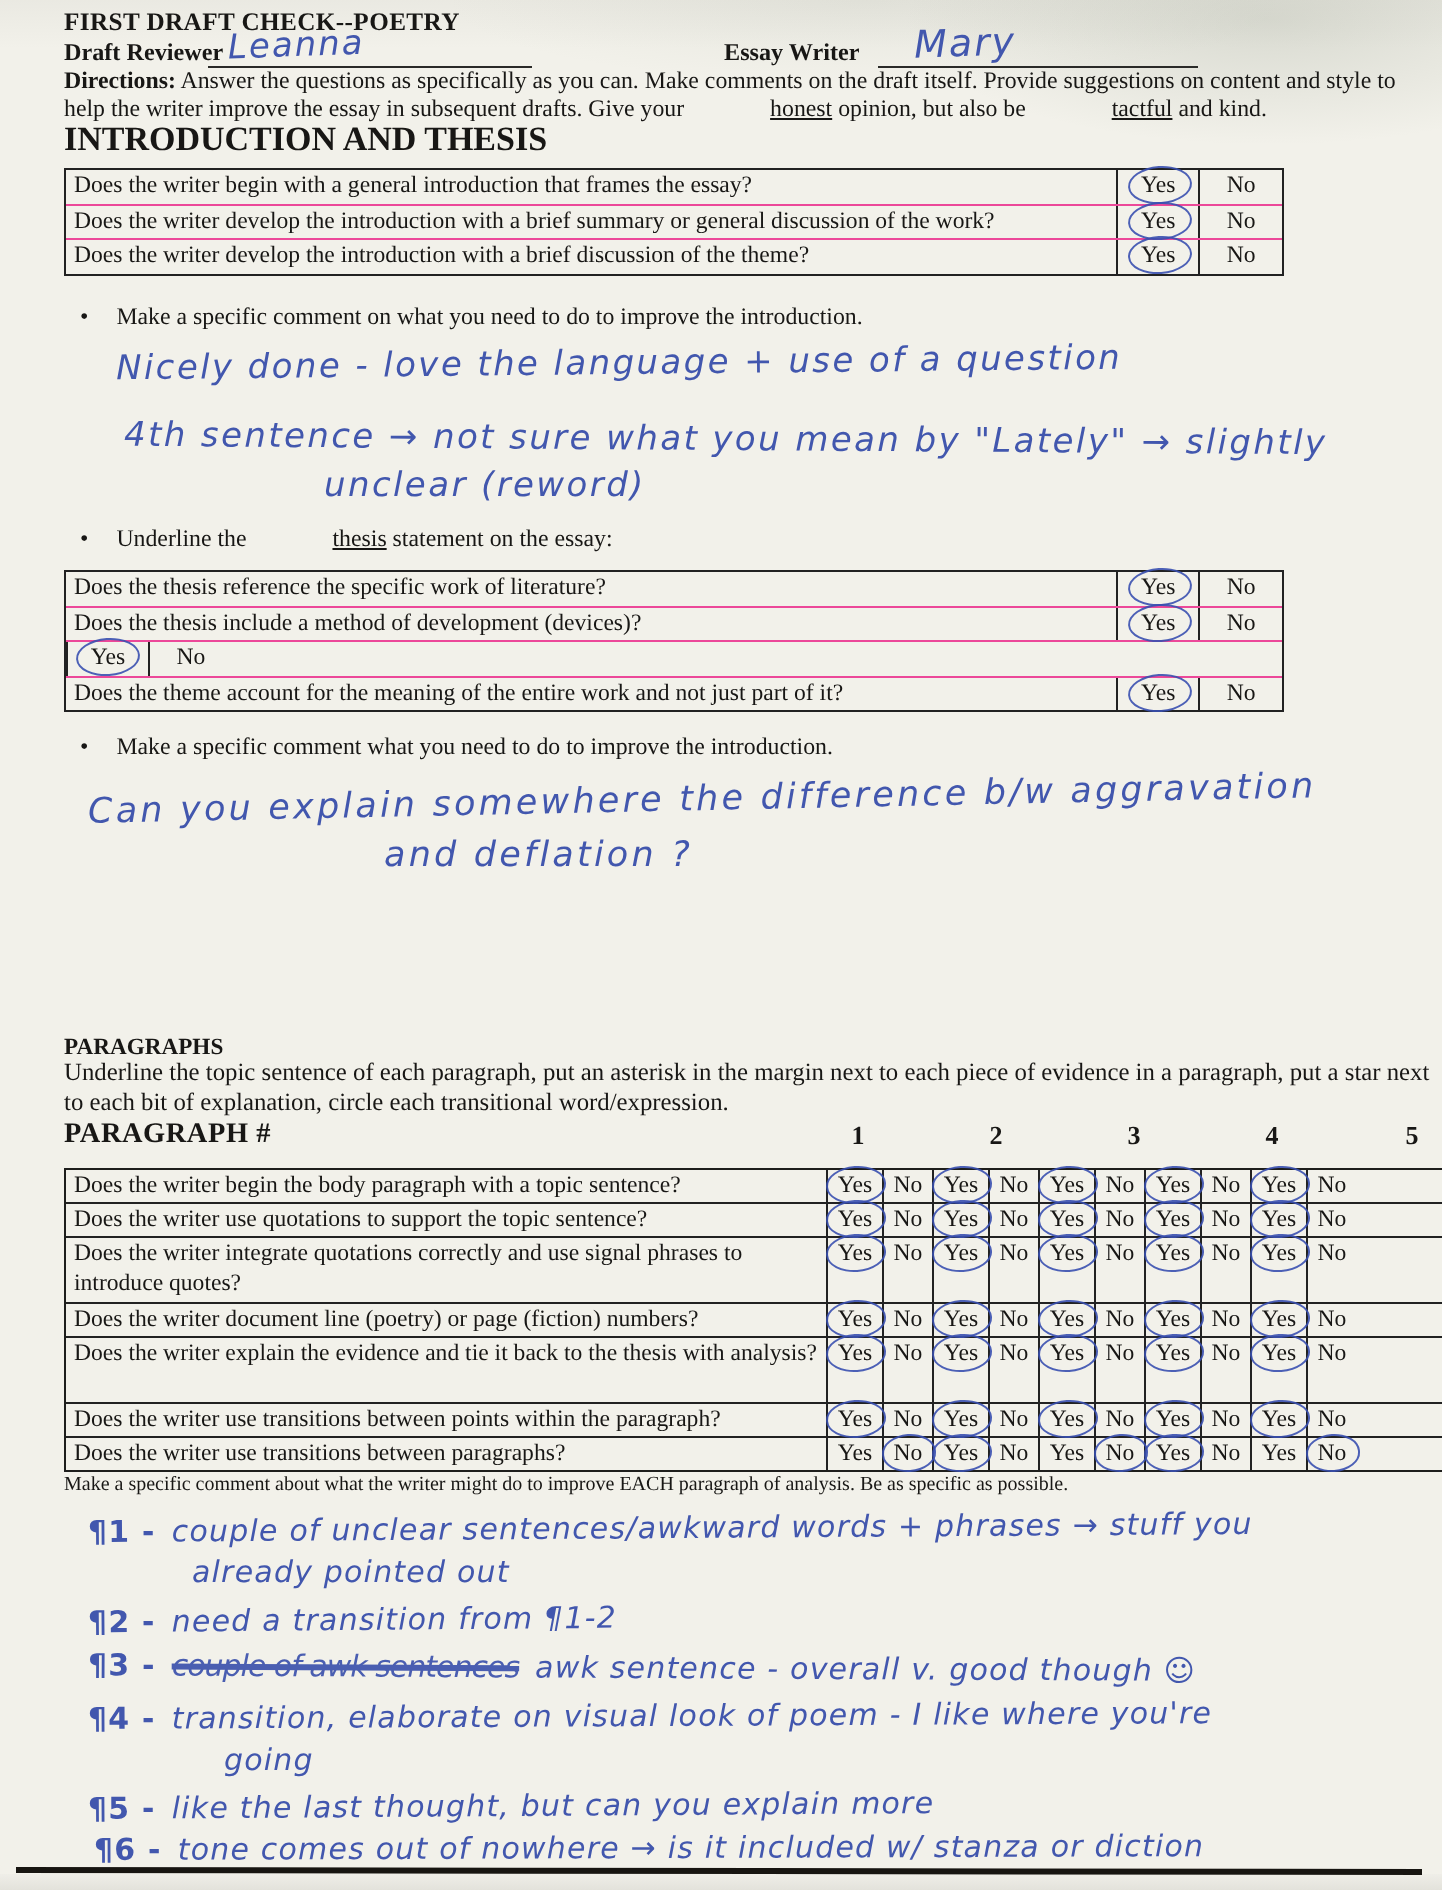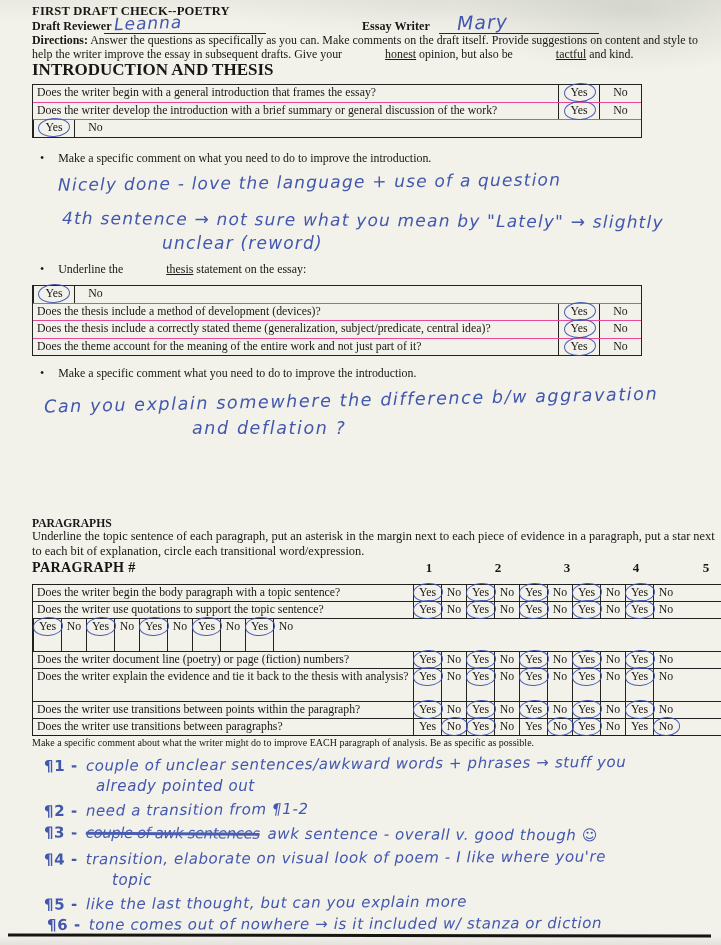--- a/index.html
+++ b/index.html
@@ -100,49 +100,50 @@
         <div class="t-q">Does the writer begin with a general introduction that frames the essay?</div>
         <div class="t-a"><span class="ans circ">Yes</span></div>
         <div class="t-a t-no"><span class="ans">No</span></div>
       </div>
       <div class="t-row">
         <div class="t-q">Does the writer develop the introduction with a brief summary or general discussion of the work?</div>
         <div class="t-a"><span class="ans circ">Yes</span></div>
         <div class="t-a t-no"><span class="ans">No</span></div>
       </div>
       <div class="t-row">
+        <div class="t-q">Does the writer develop the introduction with a brief discussion of the theme?</div>
         <div class="t-a"><span class="ans circ">Yes</span></div>
         <div class="t-a t-no"><span class="ans">No</span></div>
       </div>
     </div>
 
   <div class="abs bullet-row" style="left:40px;top:151px;width:640px">
     <span>Make a specific comment on what you need to do to improve the introduction.</span>
   </div>
 
   <div class="abs hw hw17 hwline" style="left:58px;top:172px;transform:rotate(-.6deg)">Nicely done - love the language + use of a question</div>
   <div class="abs hw hw17 hwline" style="left:62px;top:210px;transform:rotate(.4deg)">4th sentence → not sure what you mean by "Lately" → slightly</div>
   <div class="abs hw hw17 hwline" style="left:162px;top:233px">unclear (reword)</div>
 
   <div class="abs bullet-row" style="left:40px;top:262px;width:640px">
     <span><span>Underline the </span><span class="u">thesis</span><span> statement on the essay:</span></span>
   </div>
 
   <div class="abs yn-table" style="left:32px;top:285px">
       <div class="t-row">
+        <div class="t-q">Does the thesis reference the specific work of literature?</div>
         <div class="t-a"><span class="ans circ">Yes</span></div>
         <div class="t-a t-no"><span class="ans">No</span></div>
       </div>
       <div class="t-row">
         <div class="t-q">Does the thesis include a method of development (devices)?</div>
         <div class="t-a"><span class="ans circ">Yes</span></div>
         <div class="t-a t-no"><span class="ans">No</span></div>
       </div>
       <div class="t-row">
-        <div class="t-q">Does the thesis include a correctly stated theme (generalization, subject/predicate, central idea)?</div>
         <div class="t-a"><span class="ans circ">Yes</span></div>
         <div class="t-a t-no"><span class="ans">No</span></div>
       </div>
       <div class="t-row">
         <div class="t-q">Does the theme account for the meaning of the entire work and not just part of it?</div>
         <div class="t-a"><span class="ans circ">Yes</span></div>
         <div class="t-a t-no"><span class="ans">No</span></div>
       </div>
     </div>
 
@@ -185,20 +186,21 @@
         <div class="p-a"><span class="ans circ">Yes</span></div>
         <div class="p-a no-cell"><span class="ans">No</span></div>
         <div class="p-a"><span class="ans circ">Yes</span></div>
         <div class="p-a no-cell"><span class="ans">No</span></div>
         <div class="p-a"><span class="ans circ">Yes</span></div>
         <div class="p-a no-cell"><span class="ans">No</span></div>
         <div class="p-a"><span class="ans circ">Yes</span></div>
         <div class="p-a no-cell"><span class="ans">No</span></div>
       </div>
       <div class="p-row tall">
+        <div class="p-q">Does the writer integrate quotations correctly and use signal phrases to introduce quotes?</div>
         <div class="p-a"><span class="ans circ">Yes</span></div>
         <div class="p-a no-cell"><span class="ans">No</span></div>
         <div class="p-a"><span class="ans circ">Yes</span></div>
         <div class="p-a no-cell"><span class="ans">No</span></div>
         <div class="p-a"><span class="ans circ">Yes</span></div>
         <div class="p-a no-cell"><span class="ans">No</span></div>
         <div class="p-a"><span class="ans circ">Yes</span></div>
         <div class="p-a no-cell"><span class="ans">No</span></div>
         <div class="p-a"><span class="ans circ">Yes</span></div>
         <div class="p-a no-cell"><span class="ans">No</span></div>
@@ -265,21 +267,21 @@
   <div class="abs hw note" style="left:96px;top:777px">already pointed out</div>
   <div class="abs hw note" style="left:44px;top:801px;transform:rotate(-.5deg)">
     <span class="nlabel">¶2 -</span><span>need a transition from ¶1-2</span>
   </div>
   <div class="abs hw note" style="left:44px;top:825px;transform:rotate(.3deg)">
     <span class="nlabel">¶3 -</span><span class="struck">couple of awk sentences</span><span>awk sentence - overall v. good though ☺</span>
   </div>
   <div class="abs hw note" style="left:44px;top:849px;transform:rotate(-.3deg)">
     <span class="nlabel">¶4 -</span><span>transition, elaborate on visual look of poem - I like where you're</span>
   </div>
-  <div class="abs hw note" style="left:112px;top:871px">topic</div>
+  <div class="abs hw note" style="left:112px;top:871px">going</div>
   <div class="abs hw note" style="left:44px;top:894px;transform:rotate(-.4deg)">
     <span class="nlabel">¶5 -</span><span>like the last thought, but can you explain more</span>
   </div>
   <div class="abs hw note" style="left:47px;top:915px;transform:rotate(-.2deg)">
     <span class="nlabel">¶6 -</span><span>tone comes out of nowhere → is it included w/ stanza or diction</span>
   </div>
 
   <div class="abs bottom-strip"></div>
   <div class="abs bottom-line"></div>
 </div>

